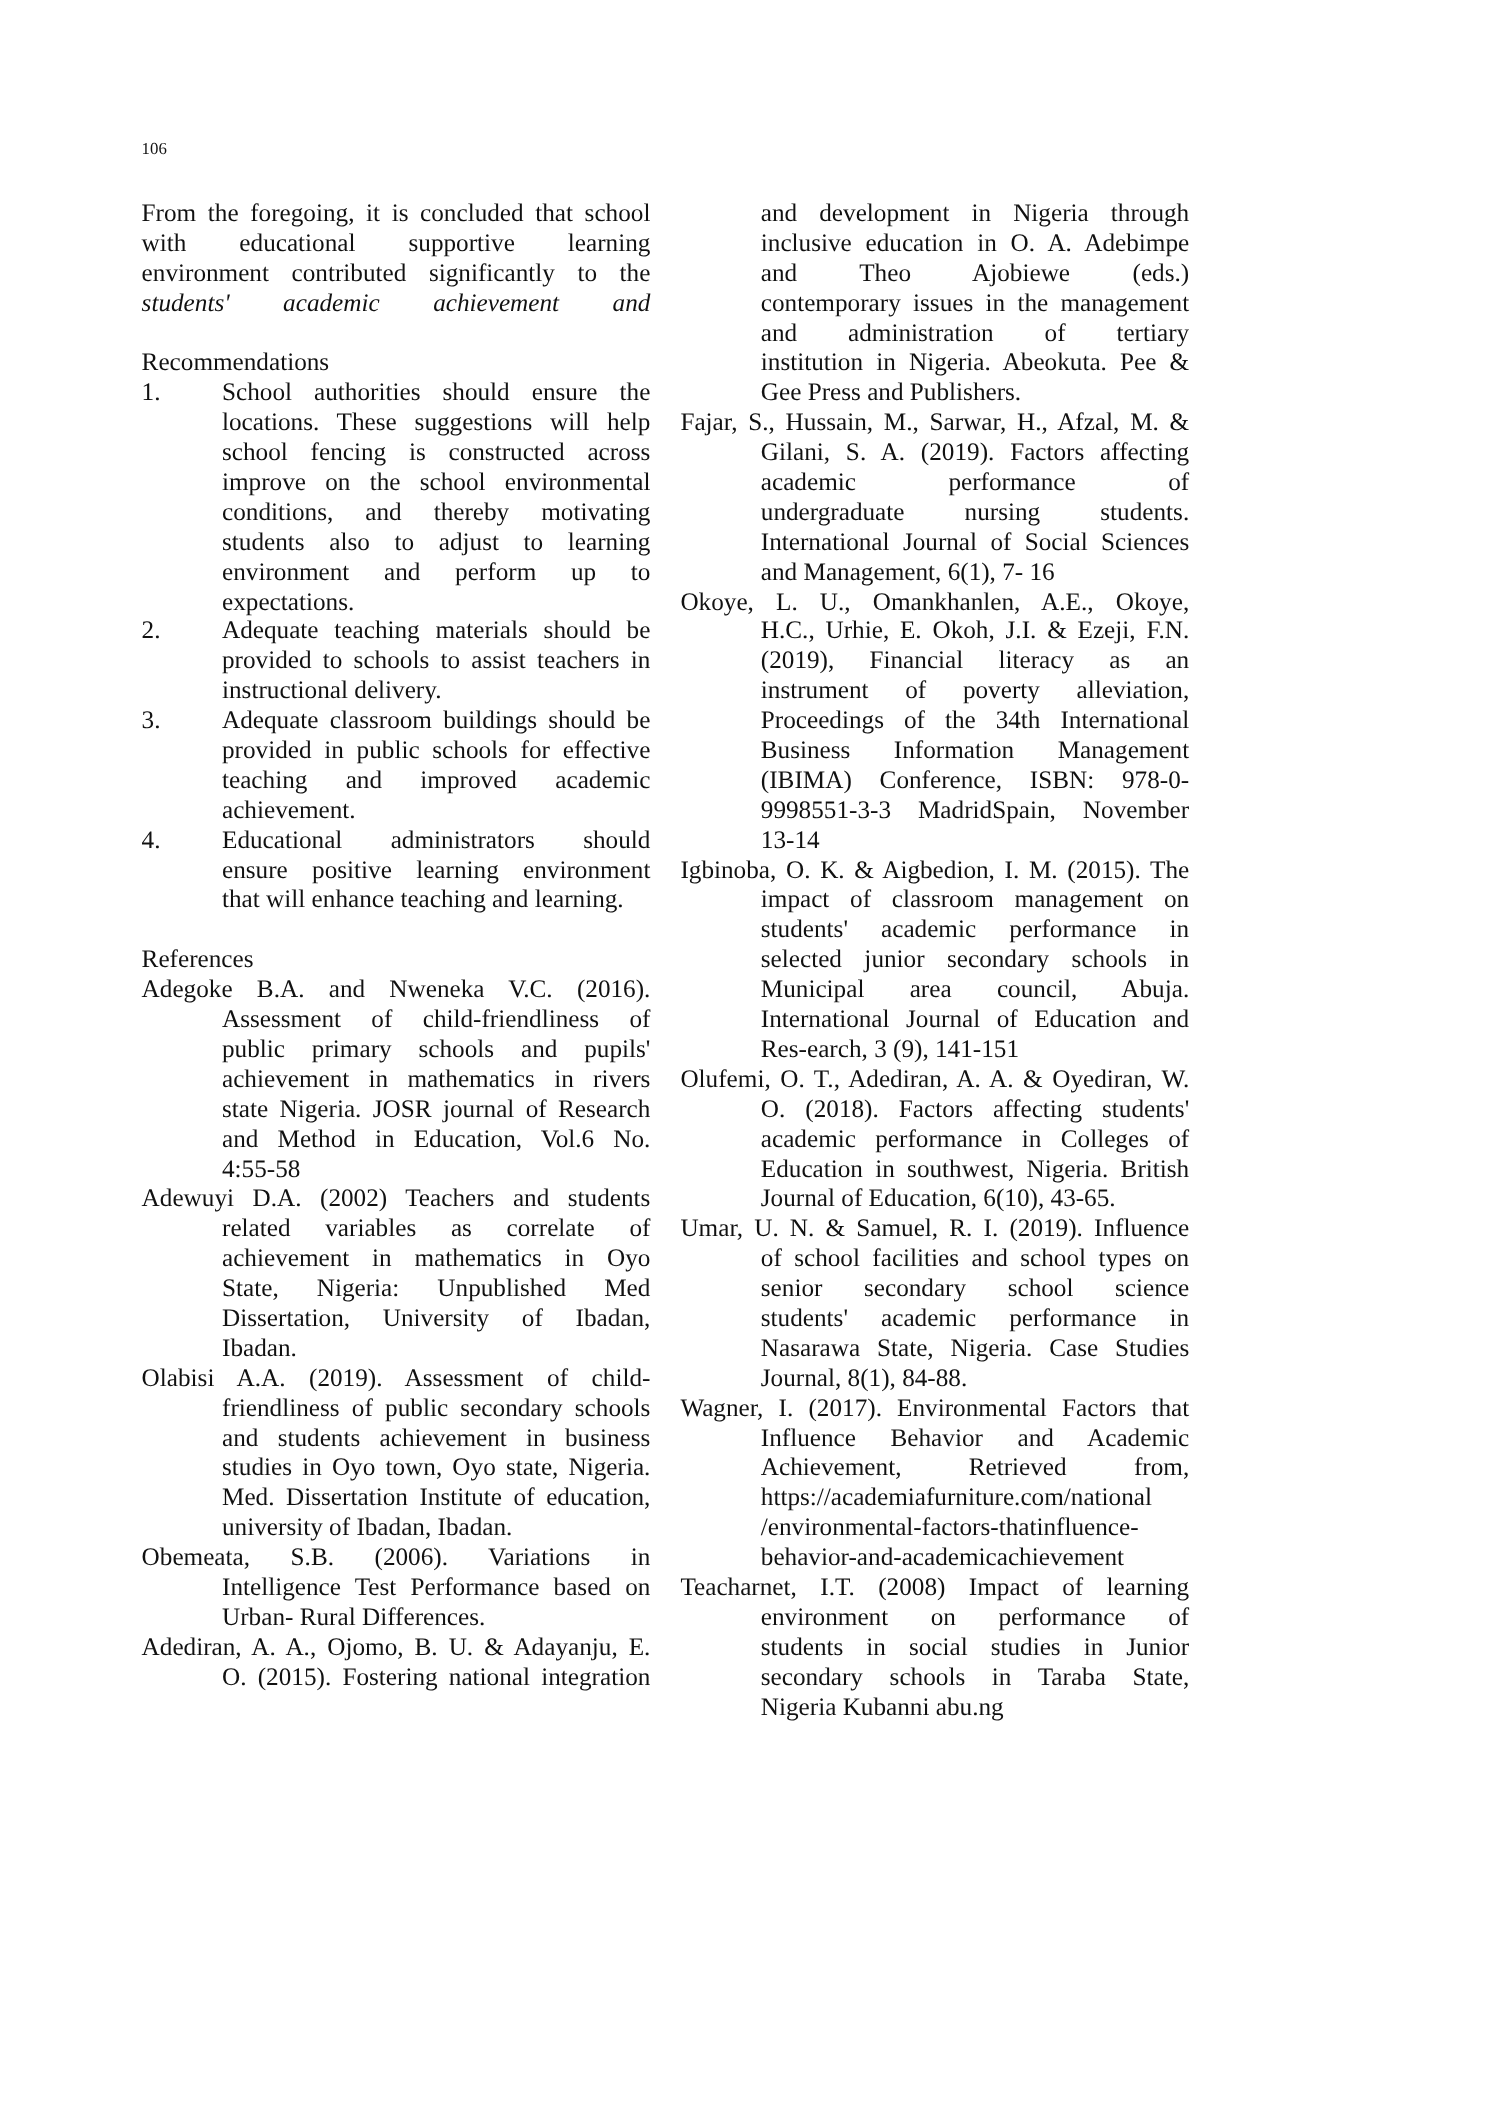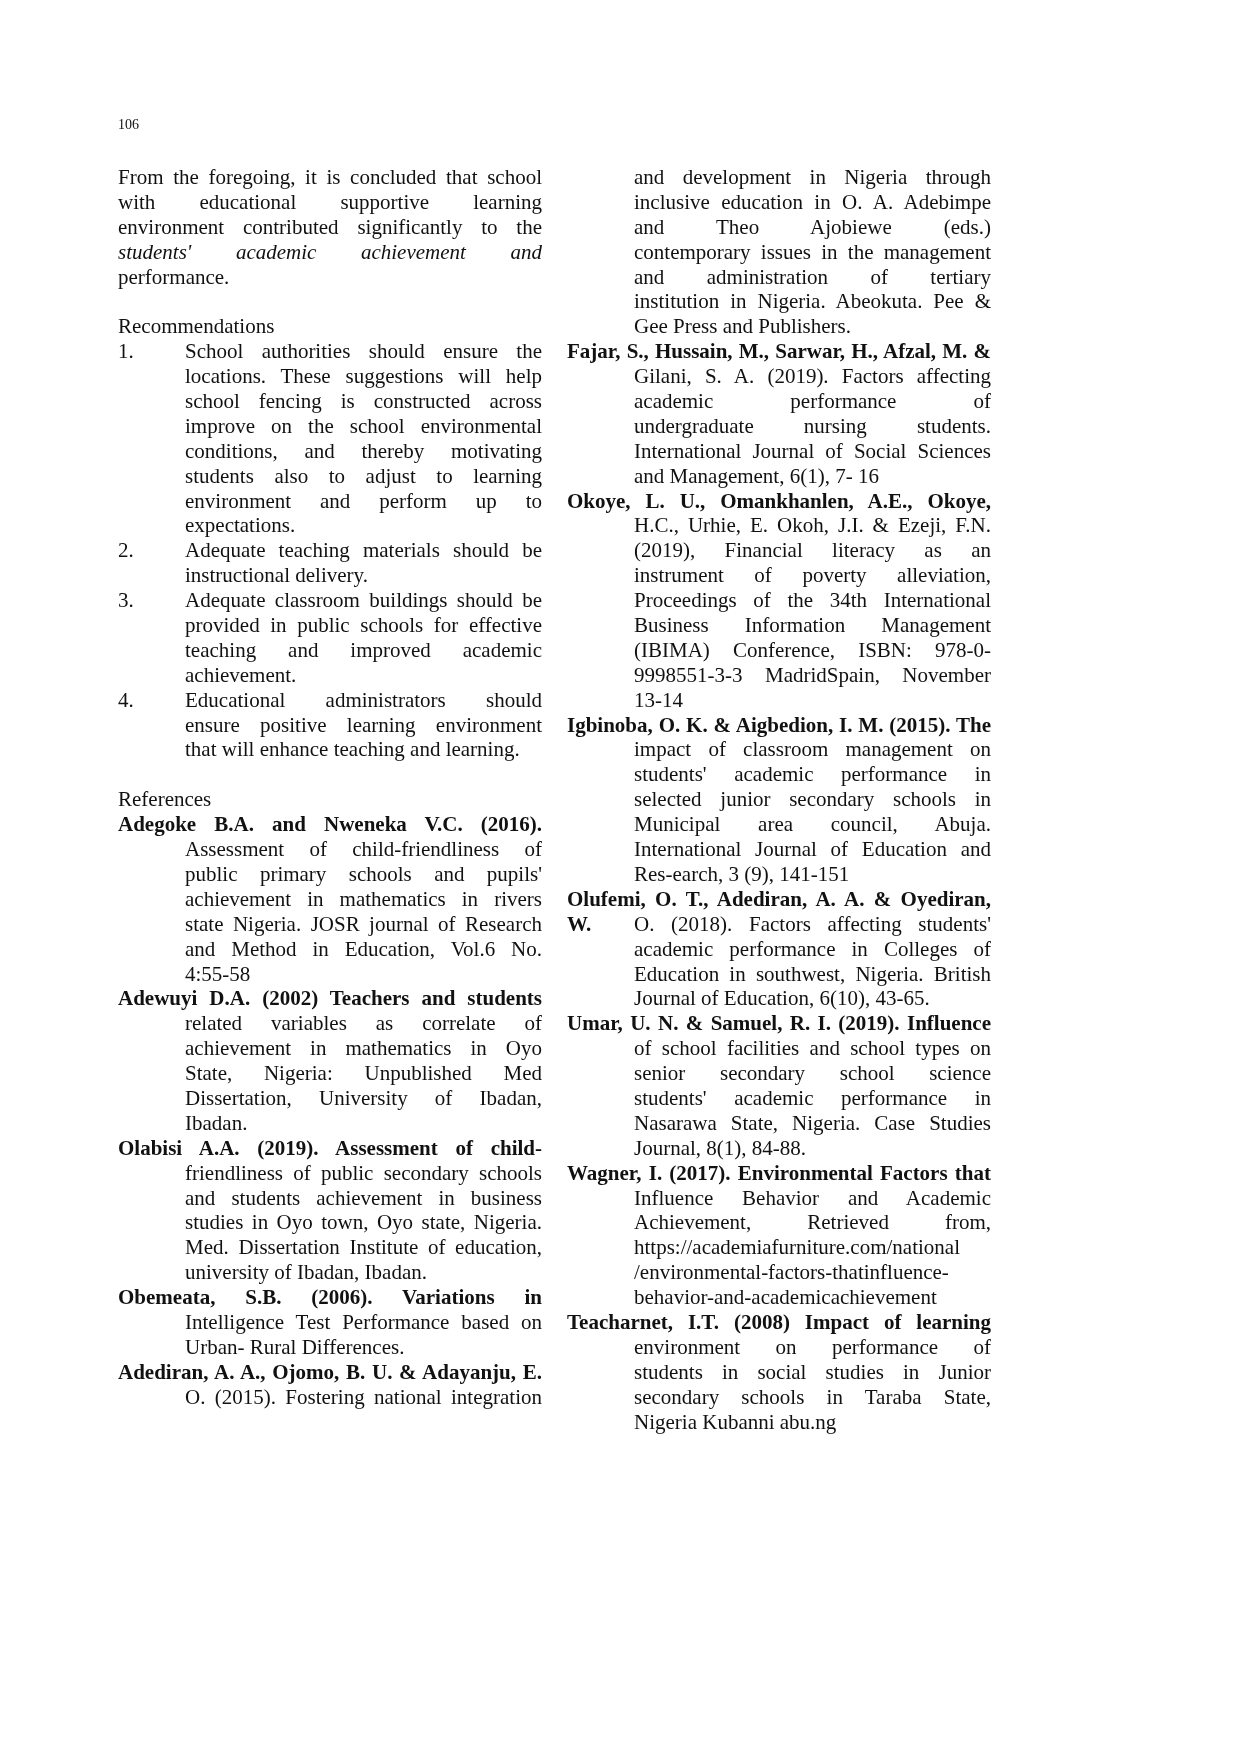--- a/index.html
+++ b/index.html
@@ -10,35 +10,34 @@
   .col-left { left: 118px; }
   .col-right { left: 567px; }
   .line { display: block; white-space: nowrap; text-align: justify; text-align-last: justify; height: 24.9px; overflow: visible; }
   .line.last { text-align-last: left; }
   .gap { height: 24.9px; }
   .heading { display: block; height: 24.9px; }
   .item { position: relative; }
   .item .num { position: absolute; left: 0; top: 0; }
   .item .body { margin-left: 67px; }
   .ref .body { margin-left: 67px; }
-  .ref .first { margin-left: 0; font-weight: bold; }
+  .ref .first { margin-left: 0; }
 </style>
 </head>
 <body>
 
 <div>
   <div class="page-number">106</div>
 
   <div class="col col-left">
     <div>
       <span class="line" style="white-space: normal;">From the foregoing, it is concluded that school</span>
       <span class="line" style="white-space: normal;">with educational supportive learning</span>
       <span class="line" style="white-space: normal;">environment contributed significantly to the</span>
       <span class="line" style="white-space: normal; font-style: italic;">students' academic achievement and</span>
-      <span class="line last" style="white-space: normal;">performance.</span>
     </div>
     <div class="gap"></div>
 
     <div>
       <span class="heading">Recommendations</span>
 
       <div class="item">
         <span class="num">1.</span>
         <div class="body">
           <span class="line" style="white-space: normal;">School authorities should ensure the</span>
@@ -49,20 +48,21 @@
           <span class="line" style="white-space: normal;">students also to adjust to learning</span>
           <span class="line" style="white-space: normal;">environment and perform up to</span>
           <span class="line last" style="white-space: normal;">expectations.</span>
         </div>
       </div>
 
       <div class="item">
         <span class="num">2.</span>
         <div class="body">
           <span class="line" style="white-space: normal;">Adequate teaching materials should be</span>
+          <span class="line" style="white-space: normal;">provided to schools to assist teachers in</span>
           <span class="line last" style="white-space: normal;">instructional delivery.</span>
         </div>
       </div>
 
       <div class="item">
         <span class="num">3.</span>
         <div class="body">
           <span class="line" style="white-space: normal;">Adequate classroom buildings should be</span>
           <span class="line" style="white-space: normal;">provided in public schools for effective</span>
           <span class="line" style="white-space: normal;">teaching and improved academic</span>

